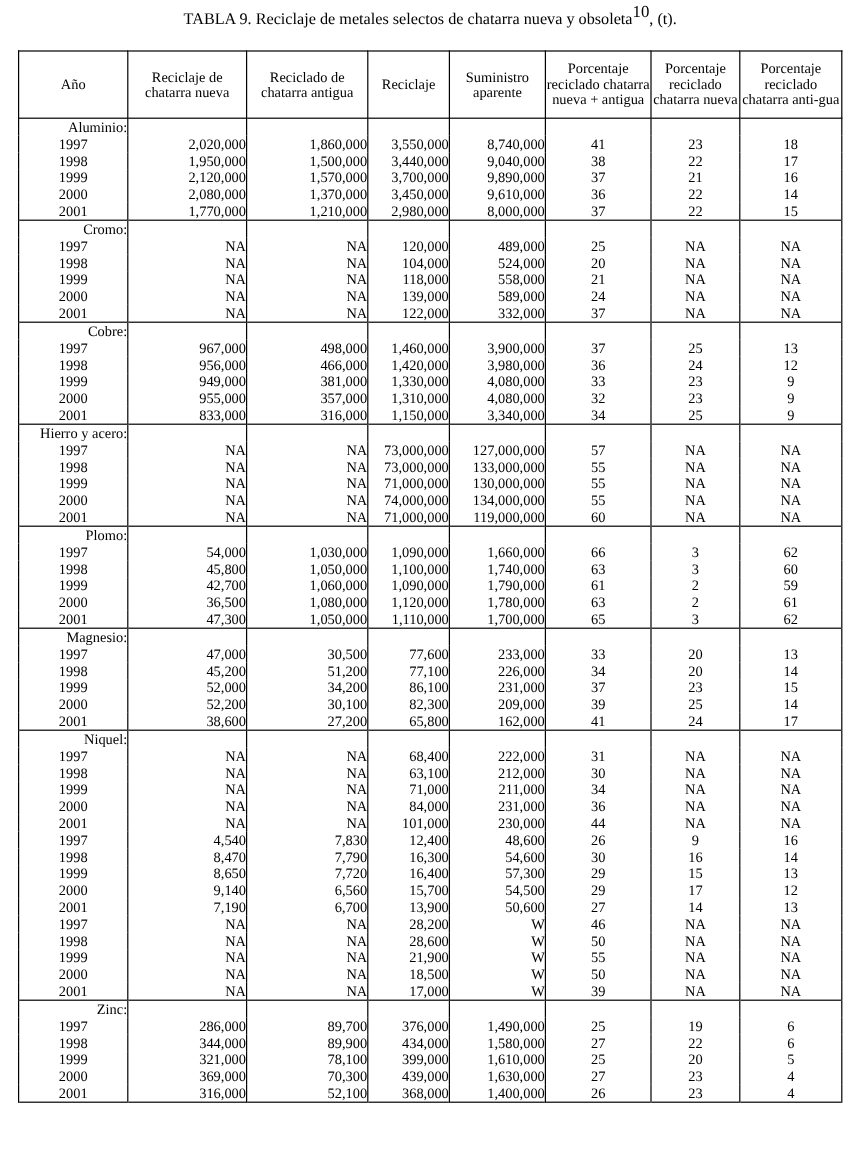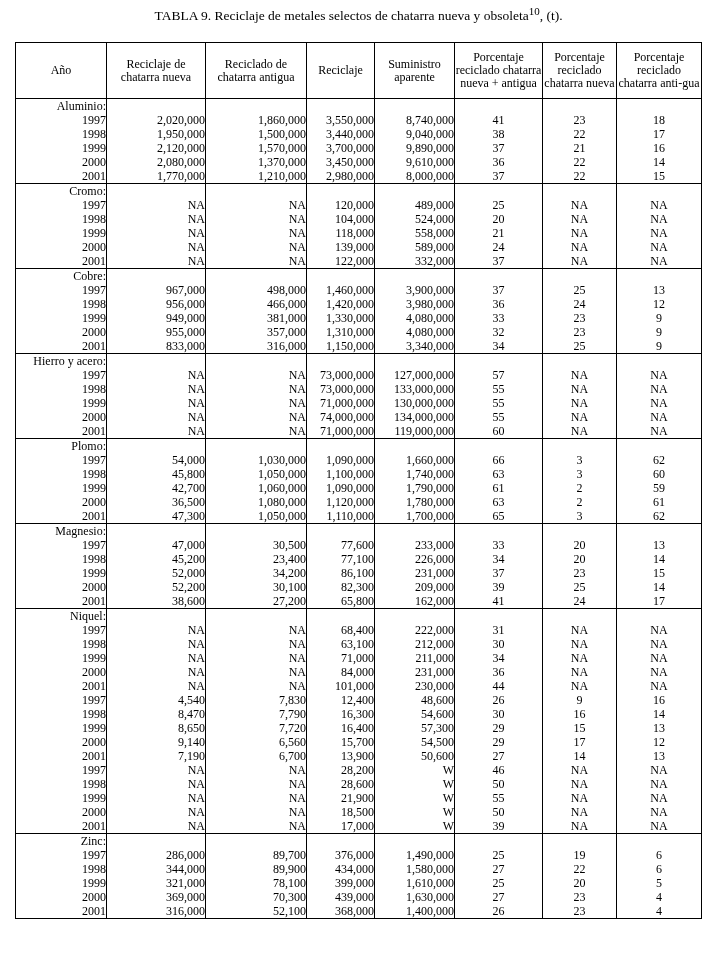--- a/index.html
+++ b/index.html
@@ -19,21 +19,21 @@
     overflow: hidden;
   }
   .doc-title {
     text-align: center;
     font-size: 13.5px;
     line-height: 16px;
     margin: 0 0 18px 0;
     white-space: nowrap;
   }
   .doc-title sup {
-    font-size: 11px;
+    font-size: 14px;
     vertical-align: super;
     line-height: 0;
   }
   table.data-table {
     border-collapse: collapse;
     table-layout: fixed;
     width: 686px;
     margin: 0 auto;
     border: 1px solid #000;
   }
@@ -62,21 +62,21 @@
   }
   tbody tr.section-start td {
     border-top: 1px solid #000;
   }
   td.metal {
     text-align: right;
     padding-left: 4px;
     font-family: Liberation Serif, serif;
   }
   td.year {
-    text-align: right;
+    text-align: center;
     padding-left: 25px;
     margin-top: 33px;
   }
   td.num {
     text-align: right;
     padding-right: 7px;
   }
   td.pct {
     text-align: center;
   }
@@ -427,21 +427,21 @@
           <td class="num">30,500</td>
           <td class="num">77,600</td>
           <td class="num">233,000</td>
           <td class="pct">33</td>
           <td class="pct">20</td>
           <td class="pct">13</td>
         </tr>
         <tr>
           <td class="year">1998</td>
           <td class="num">45,200</td>
-          <td class="num">23,400</td>
+          <td class="num">51,200</td>
           <td class="num">77,100</td>
           <td class="num">226,000</td>
           <td class="pct">34</td>
           <td class="pct">20</td>
           <td class="pct">14</td>
         </tr>
         <tr>
           <td class="year">1999</td>
           <td class="num">52,000</td>
           <td class="num">34,200</td>

